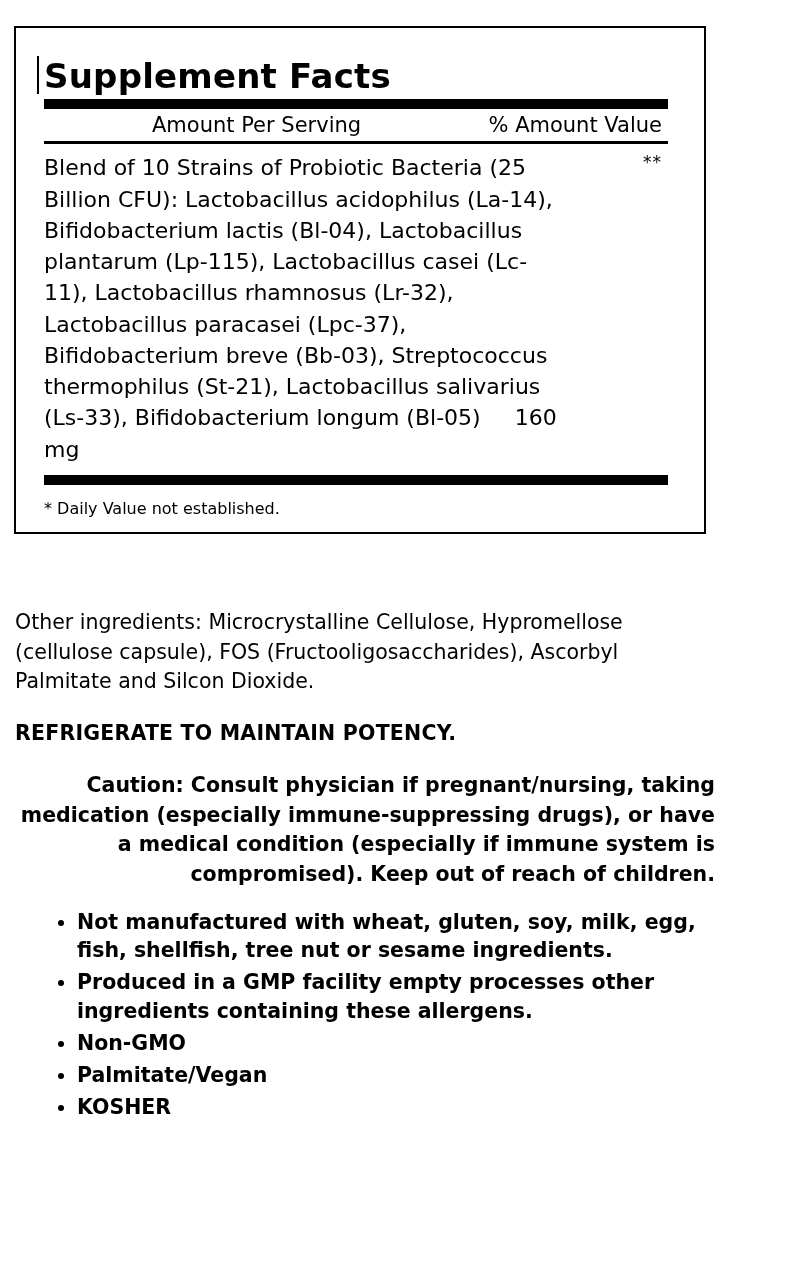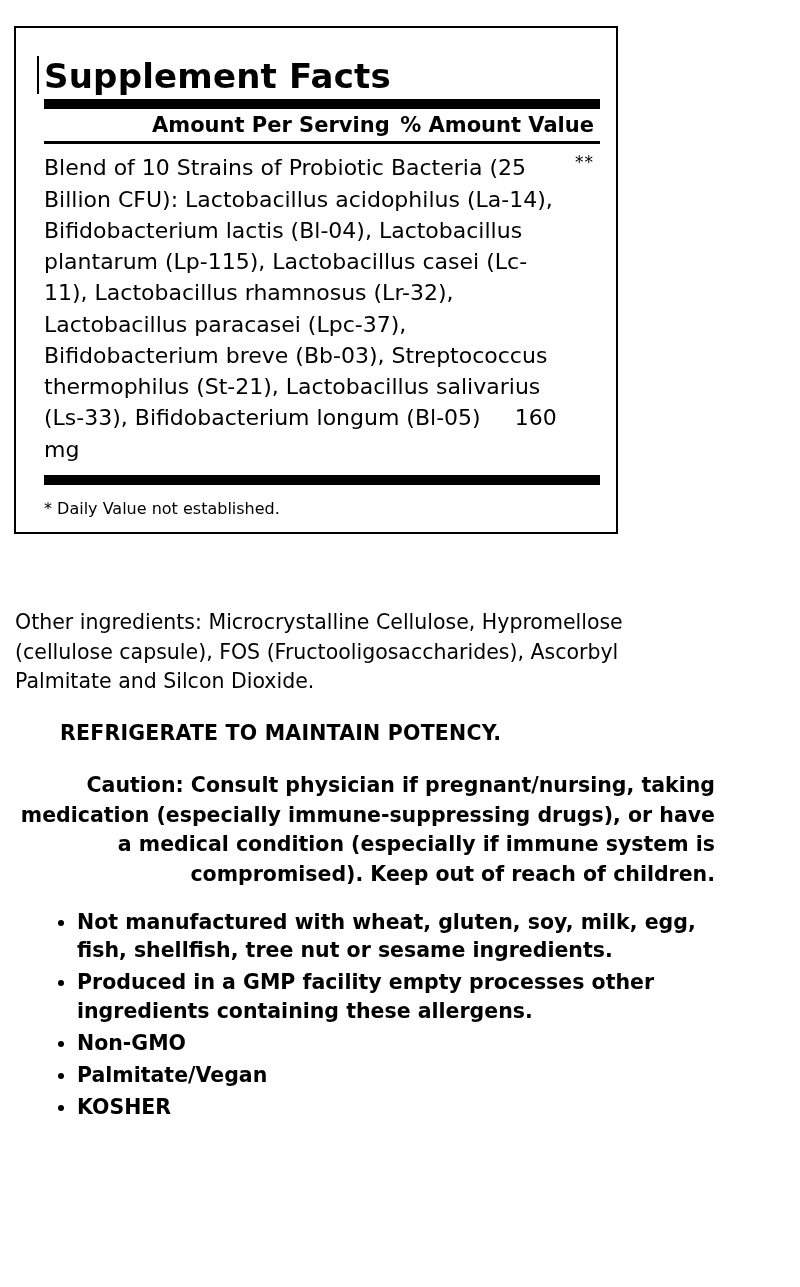--- a/index.html
+++ b/index.html
@@ -21,24 +21,24 @@
     height: 1287px;
     position: relative;
     box-sizing: border-box;
   }
 
   
   .panel {
     position: absolute;
     left: 14px;
     top: 26px;
-    width: 604px;
+    width: 692px;
     box-sizing: border-box;
     border: 2px solid #000;
-    padding: 22px 16px 14px 28px;
+    padding: 22px 36px 14px 28px;
   }
 
   .panel-title {
     font-size: 34px;
     font-weight: bold;
     letter-spacing: 0.2px;
     line-height: 1.1;
     margin: 8px 0 0 0;
     position: relative;
   }
@@ -68,21 +68,21 @@
     background: #000;
     margin: 0;
   }
 
   .header-row {
     display: flex;
     justify-content: space-between;
     align-items: baseline;
     padding: 4px 2px 4px 0;
     font-size: 21px;
-    font-weight: bold;
+    font-weight: normal;
   }
   .header-row .amount {
     margin-left: 108px;
   }
   .header-row .dv {
     margin-right: 4px;
   }
 
   .ingredient-block {
     position: relative;
@@ -122,21 +122,20 @@
   }
 
   .para b, .bold {
     font-weight: bold;
   }
 
   .para.allcaps {
     font-weight: bold;
     font-size: 20.5px;
     letter-spacing: 0.2px;
-    margin-left: 45px;
   }
 
   .caution {
     font-weight: bold;
     font-size: 20.5px;
     line-height: 1.45;
     margin: 0 0 18px 0;
     text-align: right;
   }
 

